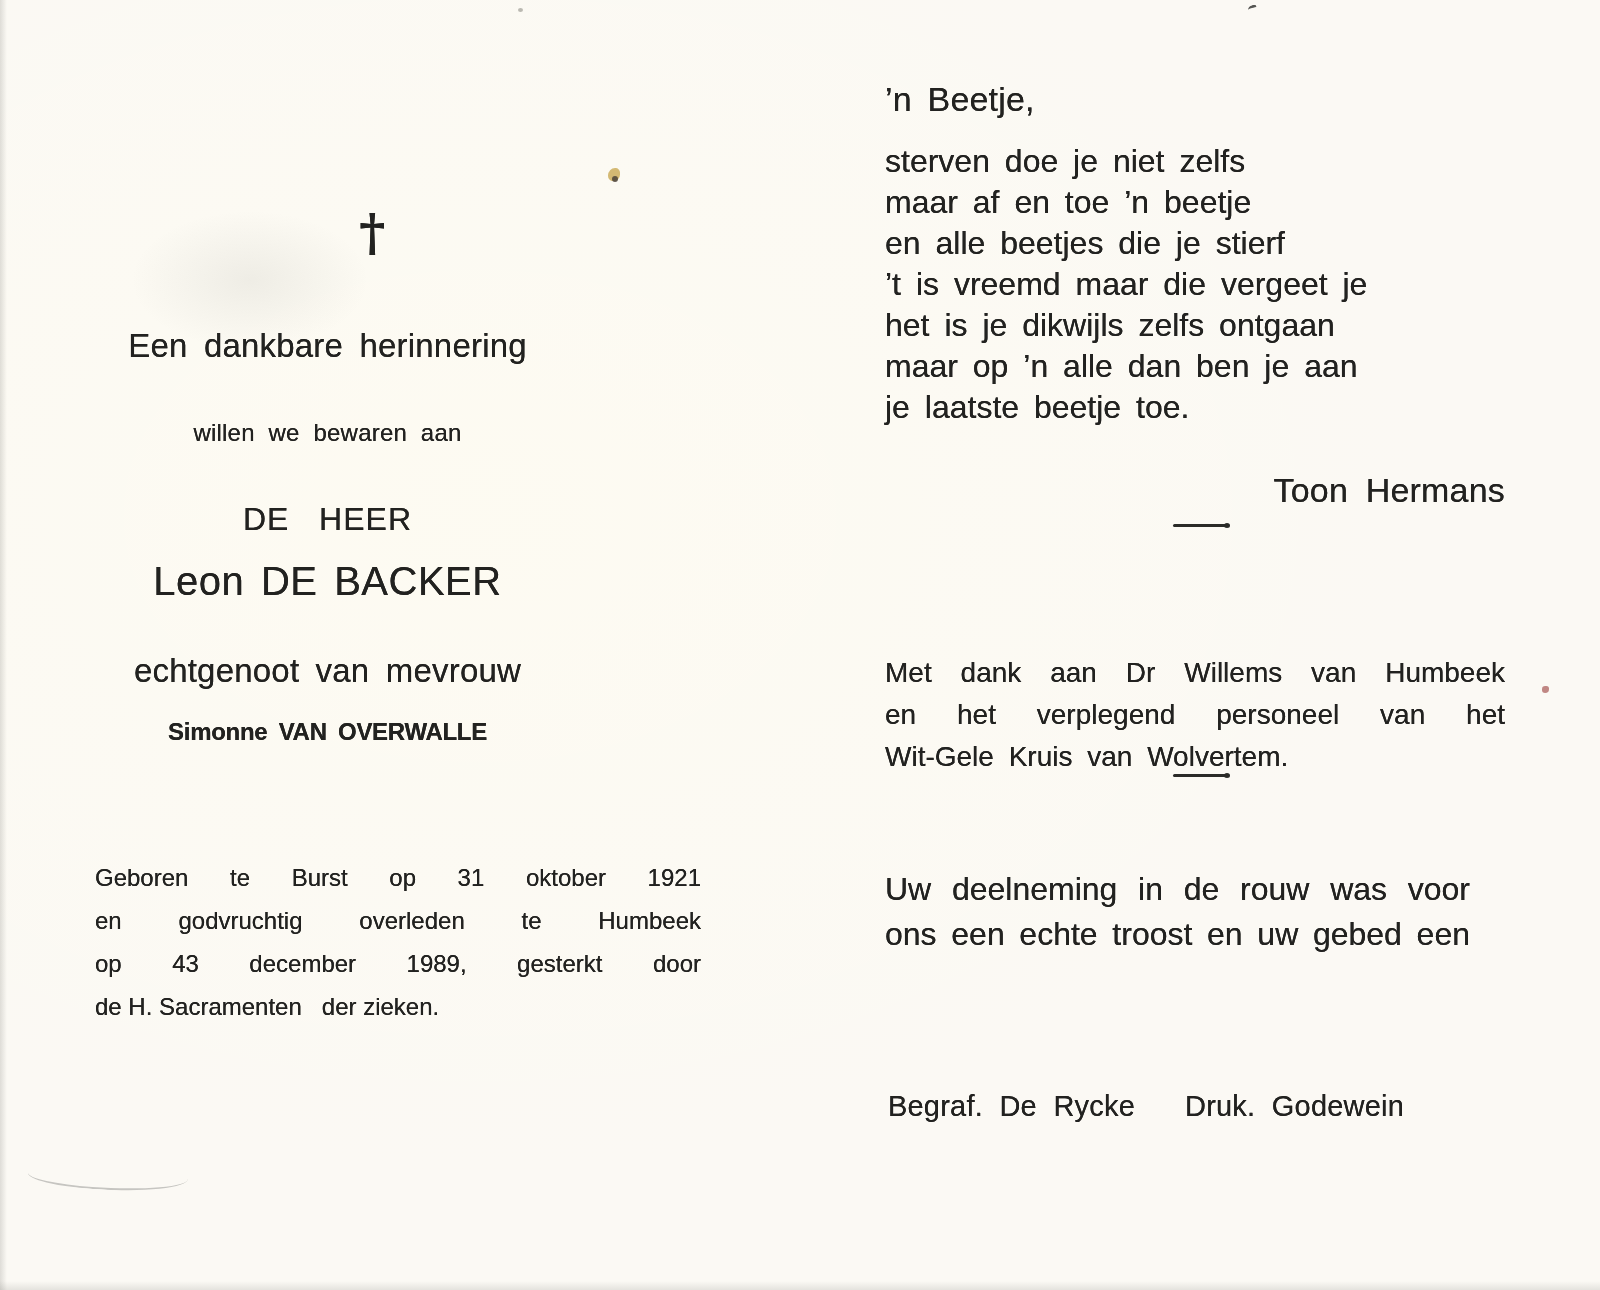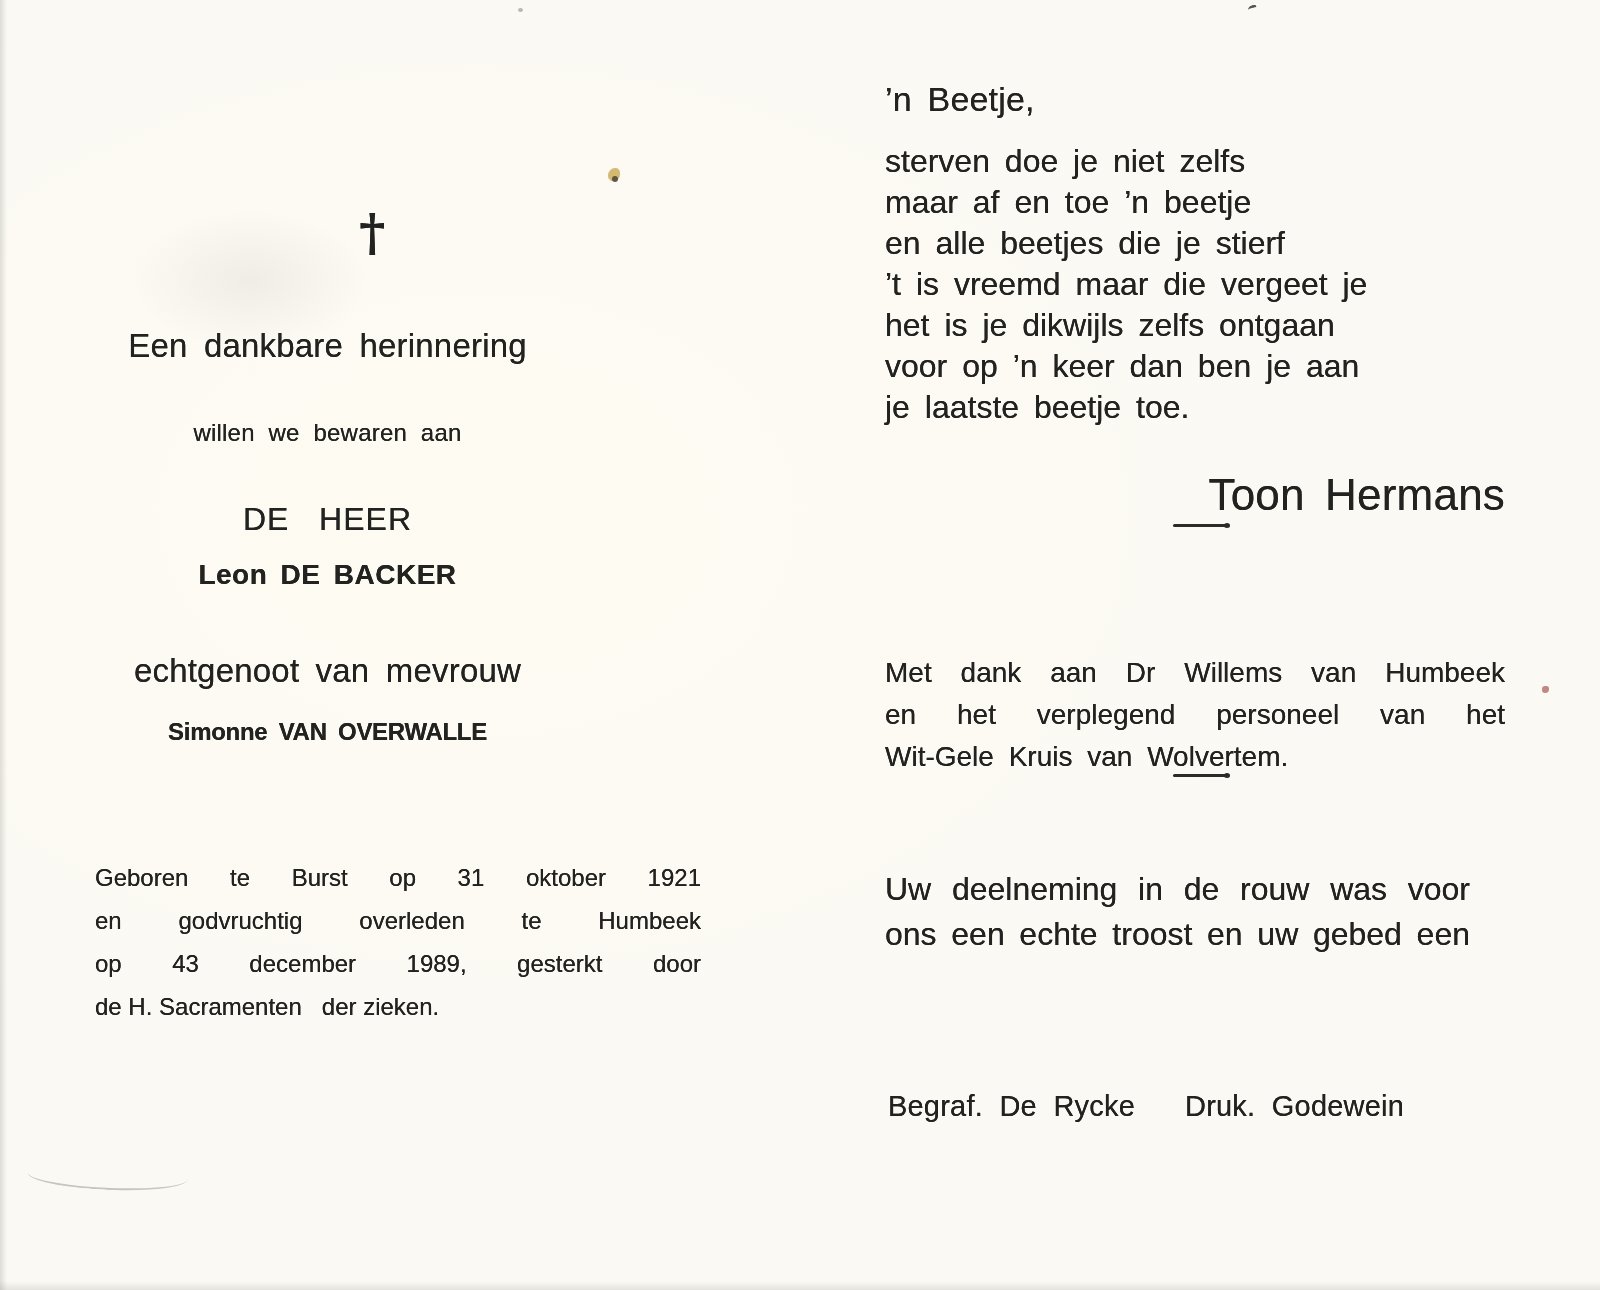--- a/index.html
+++ b/index.html
@@ -71,46 +71,46 @@
 <div class="scan">
 
   <div class="txt cross center" style="left:45px;top:208px;width:565px;font-size:50px;transform:translateX(45px);">†</div>
 
   <div class="txt center" style="left:45px;top:329px;width:565px;font-size:33px;word-spacing:7px;">Een dankbare herinnering</div>
 
   <div class="txt center" style="left:45px;top:421px;width:565px;font-size:24px;word-spacing:7px;">willen we bewaren aan</div>
 
   <div class="txt center pre" style="left:45px;top:503px;width:565px;font-size:32px;letter-spacing:1px;">DE   HEER</div>
 
-  <div class="txt center" style="left:45px;top:561px;width:565px;font-size:28px;font-weight:bold;letter-spacing:0.5px;word-spacing:5px;">Leon DE BACKER</div>
+  <div class="txt center" style="left:45px;top:561px;width:565px;font-size:40px;font-weight:normal;letter-spacing:0.5px;word-spacing:5px;">Leon DE BACKER</div>
 
   <div class="txt center" style="left:45px;top:654px;width:565px;font-size:33px;word-spacing:7px;">echtgenoot van mevrouw</div>
 
   <div class="txt center" style="left:45px;top:720px;width:565px;font-size:24px;font-weight:bold;letter-spacing:-0.3px;word-spacing:5px;">Simonne VAN OVERWALLE</div>
 
   <div class="block" style="left:95px;top:856px;width:606px;font-size:24px;line-height:43px;">
     <span class="ln jline">Geboren te Burst op 31 oktober 1921</span>
     <span class="ln jline">en godvruchtig overleden te Humbeek</span>
     <span class="ln jline">op 43 december 1989,  gesterkt door</span>
     <span class="ln pre">de H. Sacramenten   der zieken.</span>
   </div>
 
   <div class="txt" style="left:885px;top:82px;font-size:34px;word-spacing:6px;">’n Beetje,</div>
 
   <div class="block" style="left:885px;top:141px;width:620px;font-size:32px;line-height:41px;word-spacing:6px;">
     <span class="ln">sterven doe je niet zelfs</span>
     <span class="ln">maar af en toe ’n beetje</span>
     <span class="ln">en alle beetjes die je stierf</span>
     <span class="ln">’t is vreemd maar die vergeet je</span>
     <span class="ln">het is je dikwijls zelfs ontgaan</span>
-    <span class="ln">voor op ’n keer dan ben je aan</span>
+    <span class="ln">maar op ’n alle dan ben je aan</span>
     <span class="ln">je laatste beetje toe.</span>
   </div>
 
-  <div class="txt" style="left:885px;top:473px;width:620px;text-align:right;font-size:44px;word-spacing:8px;">Toon Hermans</div>
+  <div class="txt" style="left:885px;top:473px;width:620px;text-align:right;font-size:34px;word-spacing:8px;">Toon Hermans</div>
 
   <div class="divider" style="left:1173px;top:524px;"></div>
 
   <div class="block" style="left:885px;top:652px;width:620px;font-size:28px;line-height:42px;">
     <span class="ln jline">Met dank aan Dr Willems van Humbeek</span>
     <span class="ln jline">en het verplegend personeel van het</span>
     <span class="ln" style="word-spacing:7px;">Wit-Gele Kruis van Wolvertem.</span>
   </div>
 
   <div class="divider" style="left:1173px;top:774px;"></div>

